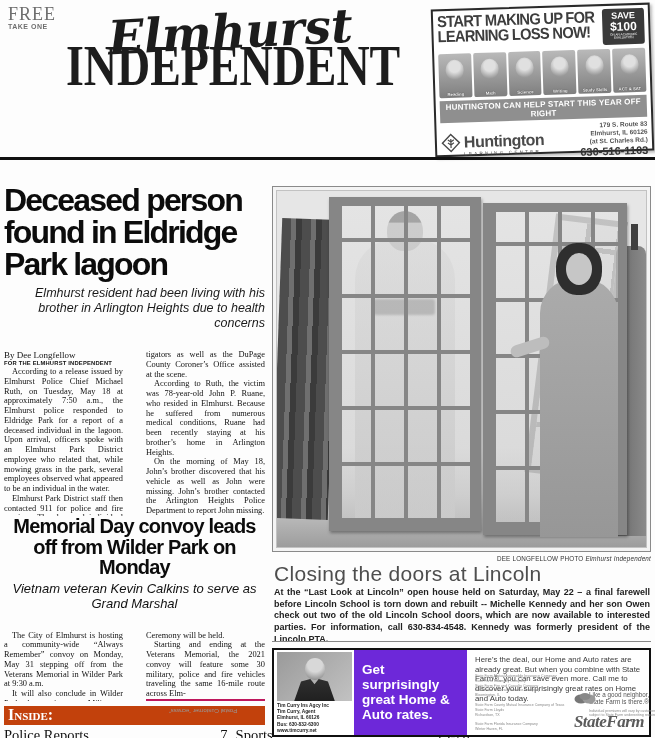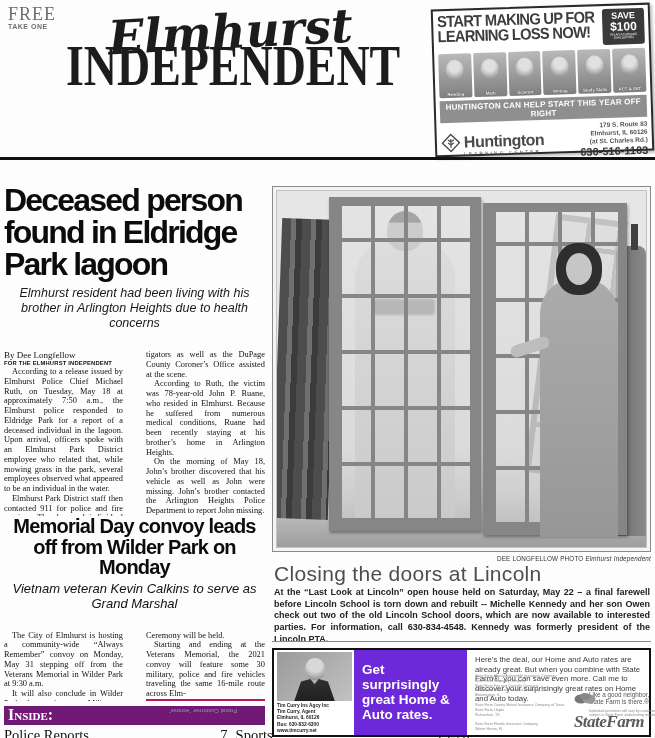--- a/index.html
+++ b/index.html
@@ -37,32 +37,32 @@
   .hunt-addr { text-align:right; font-size:6.5px; font-weight:bold; color:#555; line-height:1.25; }
   .hunt-phone { font-size:11px; font-weight:bold; color:#333; }
 
   
   .rule-top { position:absolute; left:0; right:0; top:157px; height:2.5px; background:#111; }
   .infobar { position:absolute; left:0; right:0; top:161px; height:17px; background:#9c9c9c; color:#fff; display:flex; justify-content:space-between; align-items:center; padding:0 10px; font-size:10.5px; font-weight:bold; letter-spacing:.2px; }
 
   
   .left-col { position:absolute; left:4px; top:184px; width:261px; }
   .h1 { font-weight:bold; font-size:32px; line-height:1.0; letter-spacing:-1.8px; color:#0c0c0c; }
-  .subhead { font-style:italic; font-size:12.5px; text-align:center; line-height:1.2; margin-top:6px; color:#1a1a1a; }
+  .subhead { font-style:italic; font-size:12.5px; text-align:right; line-height:1.2; margin-top:6px; color:#1a1a1a; }
   .story-cols { display:flex; gap:23px; margin-top:19px; }
   .scol { flex:1; font-family:"Liberation Serif", serif; font-size:8.4px; line-height:1.16; text-align:justify; color:#111; overflow:hidden; }
   .cols1 { height:166px; }
   .cols2 { height:70px; }
   .byline { font-size:9px; }
   .byline-org { font-size:5.8px; font-weight:bold; font-family:"Liberation Sans", sans-serif; letter-spacing:.2px; }
   .scol p { text-indent:8px; margin:0; }
   .h2 { font-weight:bold; font-size:20px; line-height:1.03; letter-spacing:-.8px; text-align:center; color:#0c0c0c; }
   .subhead2 { font-style:italic; font-size:13px; text-align:center; line-height:1.15; margin-top:4px; }
   .jump-box { background:#be185d; font-weight:bold; font-style:italic; font-size:8.5px; text-align:center; padding:2.5px 0; margin-top:4px; text-indent:0 !important; }
-  .inside-bar { margin-top:5px; background:#701a75; color:#fff; font-family:"Liberation Serif", serif; font-weight:bold; font-variant:small-caps; font-size:16px; padding:0 4px 2px 4px; line-height:1.1; }
+  .inside-bar { margin-top:5px; background:#c2410c; color:#fff; font-family:"Liberation Serif", serif; font-weight:bold; font-variant:small-caps; font-size:16px; padding:0 4px 2px 4px; line-height:1.1; }
   .index { display:flex; gap:8px; margin-top:2px; font-family:"Liberation Serif", serif; font-size:14.5px; }
   .idx-col { flex:1; }
   .idx-row { display:flex; align-items:baseline; line-height:1.15; }
   .idx-dots { flex:1; overflow:hidden; white-space:nowrap; font-size:12px; }
   .idx-dots::after { content:"......................................."; letter-spacing:1px; }
   .postal { position:absolute; left:140px; top:708px; width:126px; transform:rotate(180deg); font-size:6px; color:#999; text-align:center; }
 
   
   .photo-wrap { position:absolute; left:272px; top:186px; width:379px; height:366px; border:1px solid #8a8a8a; background:#f4f4f4; padding:3px; }
   .photo { position:relative; width:100%; height:100%; border:1px solid #c2c2c2; background:linear-gradient(#e6e6e6 72%, #cfcfcf 85%, #9d9d9d 100%); overflow:hidden; }

